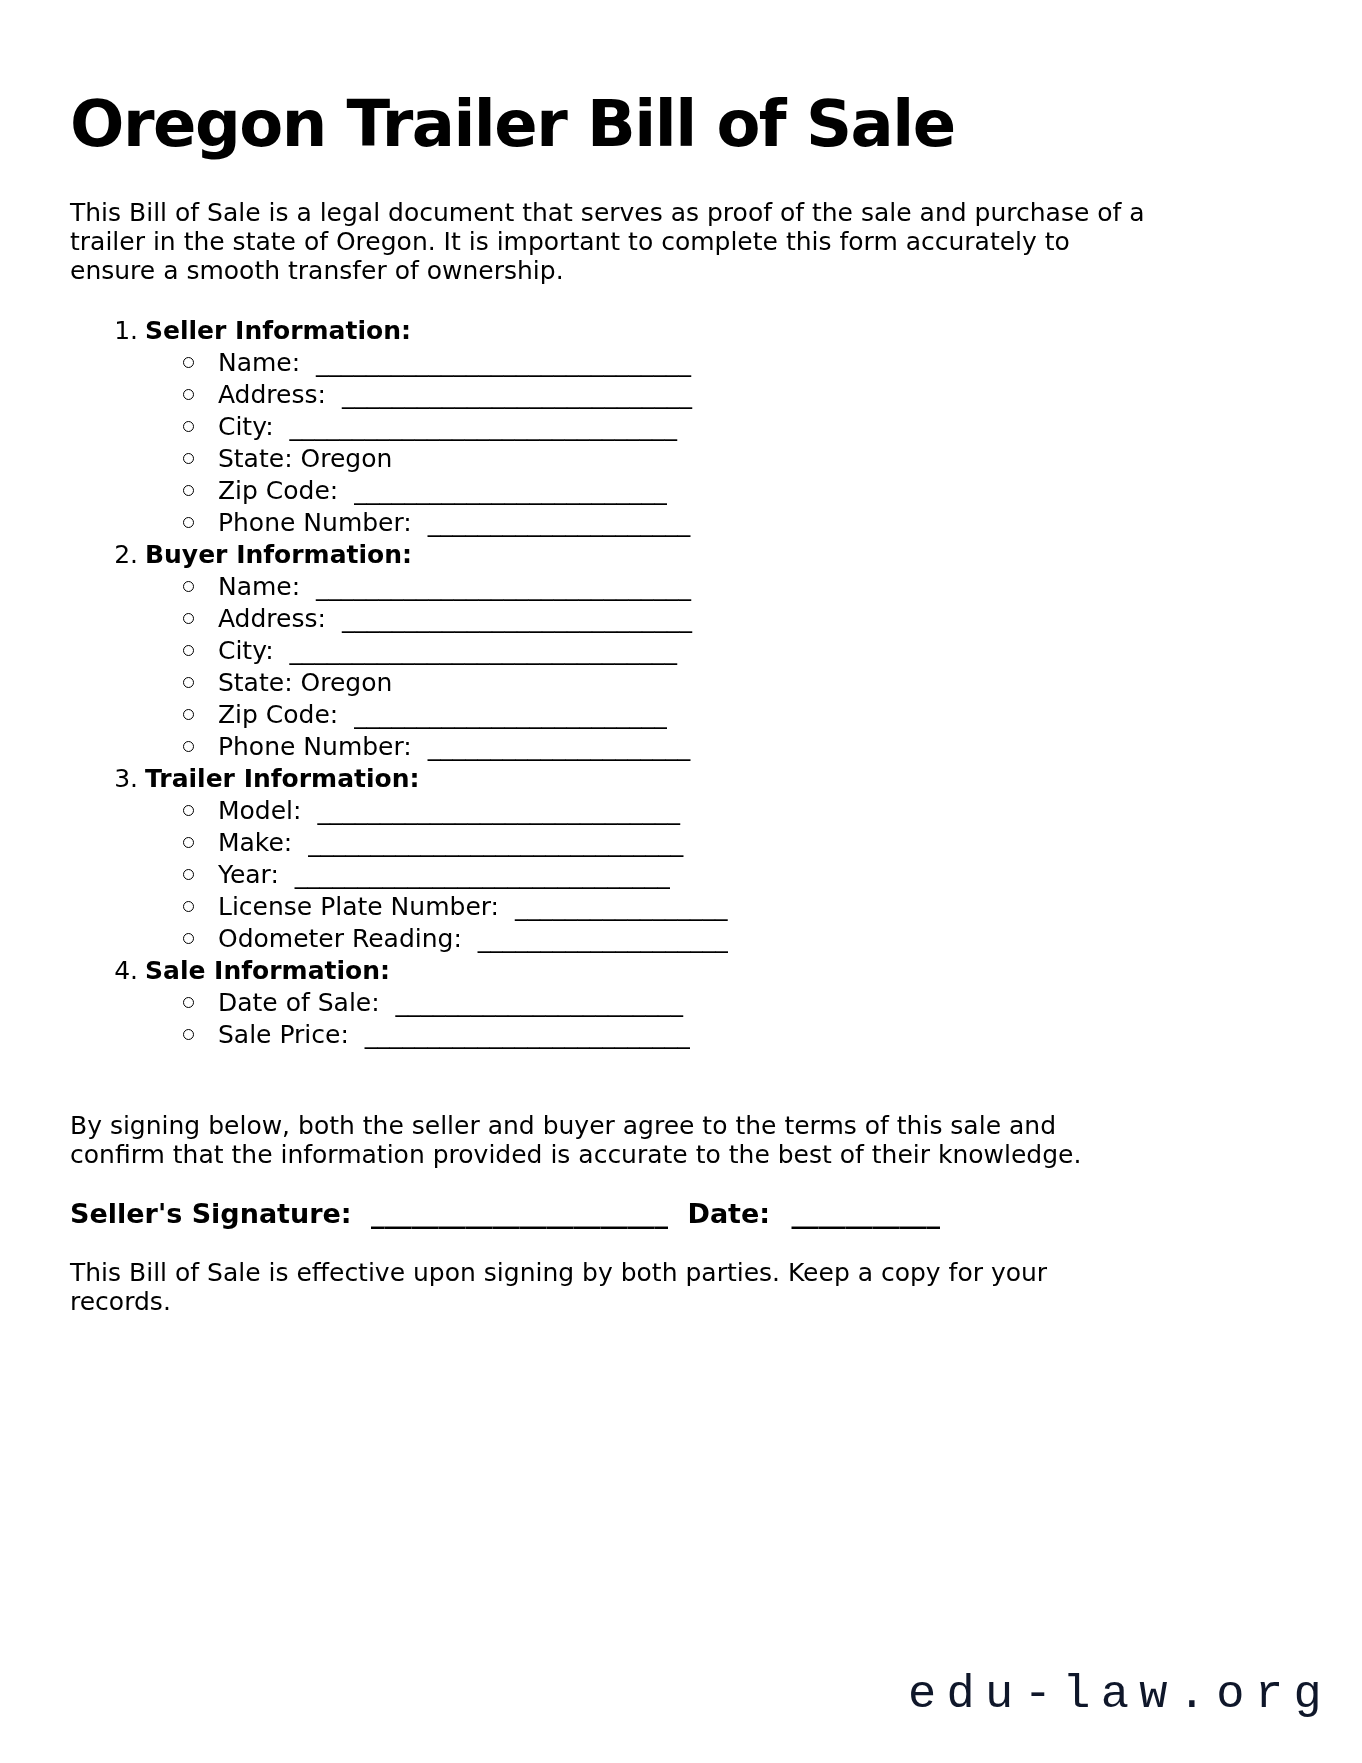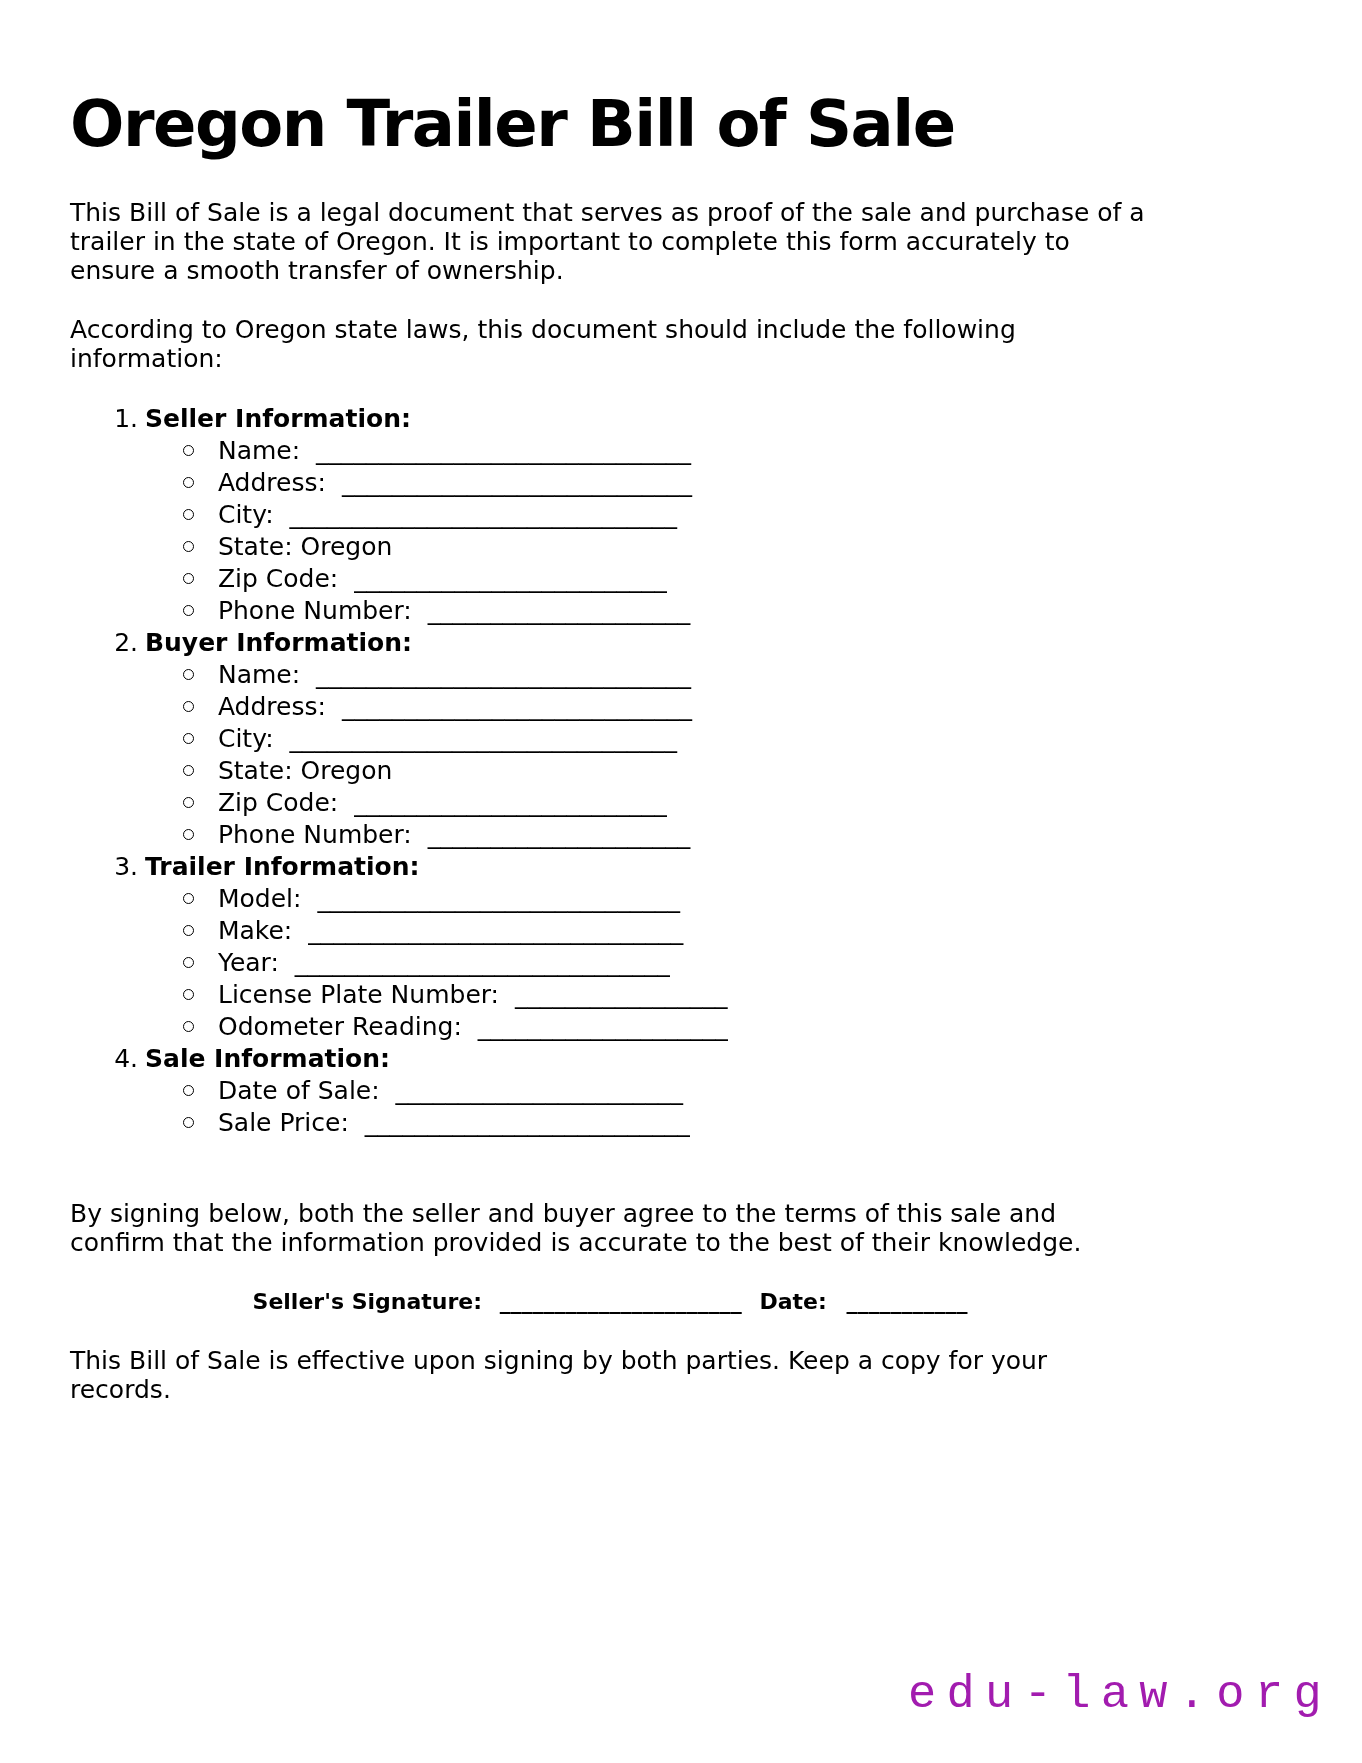--- a/index.html
+++ b/index.html
@@ -38,48 +38,46 @@
   .ring {
     display: inline-block;
     width: 9px; height: 9px;
     border: 1.8px solid #000;
     border-radius: 50%;
     vertical-align: middle;
     margin: -3px 16px 0 0;
   }
   .blank { margin-left: 8px; white-space: nowrap; }
   p.sig {
-    font-size: 22px; line-height: 29px;
+    font-size: 27px; line-height: 29px;
     font-weight: bold;
-    margin: 30px 15px;
-    text-align: center;
+    margin: 30px 0;
   }
   .sig-blank { margin-left: 10px; white-space: nowrap; }
   .date-label { margin-left: 10px; }
   .date-blank { margin-left: 12px; white-space: nowrap; }
   .watermark {
     position: absolute;
     top: 1668px;
     right: 30px;
     font-family: "Liberation Mono", "DejaVu Sans Mono", monospace;
     font-size: 47px;
     letter-spacing: 0.22em;
-    color: #a21caf;
+    color: #0f172a;
   }
 </style>
 </head>
 <body>
 
 <div class="content">
 
   <h1 class="doc-title">Oregon Trailer Bill of Sale</h1>
 
   <p class="para">This Bill of Sale is a legal document that serves as proof of the sale and purchase of a trailer in the state of Oregon. It is important to complete this form accurately to ensure a smooth transfer of ownership.</p>
 
-  <p class="para">According to Oregon state laws, this document should include the following information:</p>
 
   <div class="olist">
 
     <div class="head-row">
       <span class="num">1.</span>
       <span class="head">Seller Information:</span>
     </div>
     <div class="bitem">
       <span class="ring"></span>
       <span>Name:</span>

